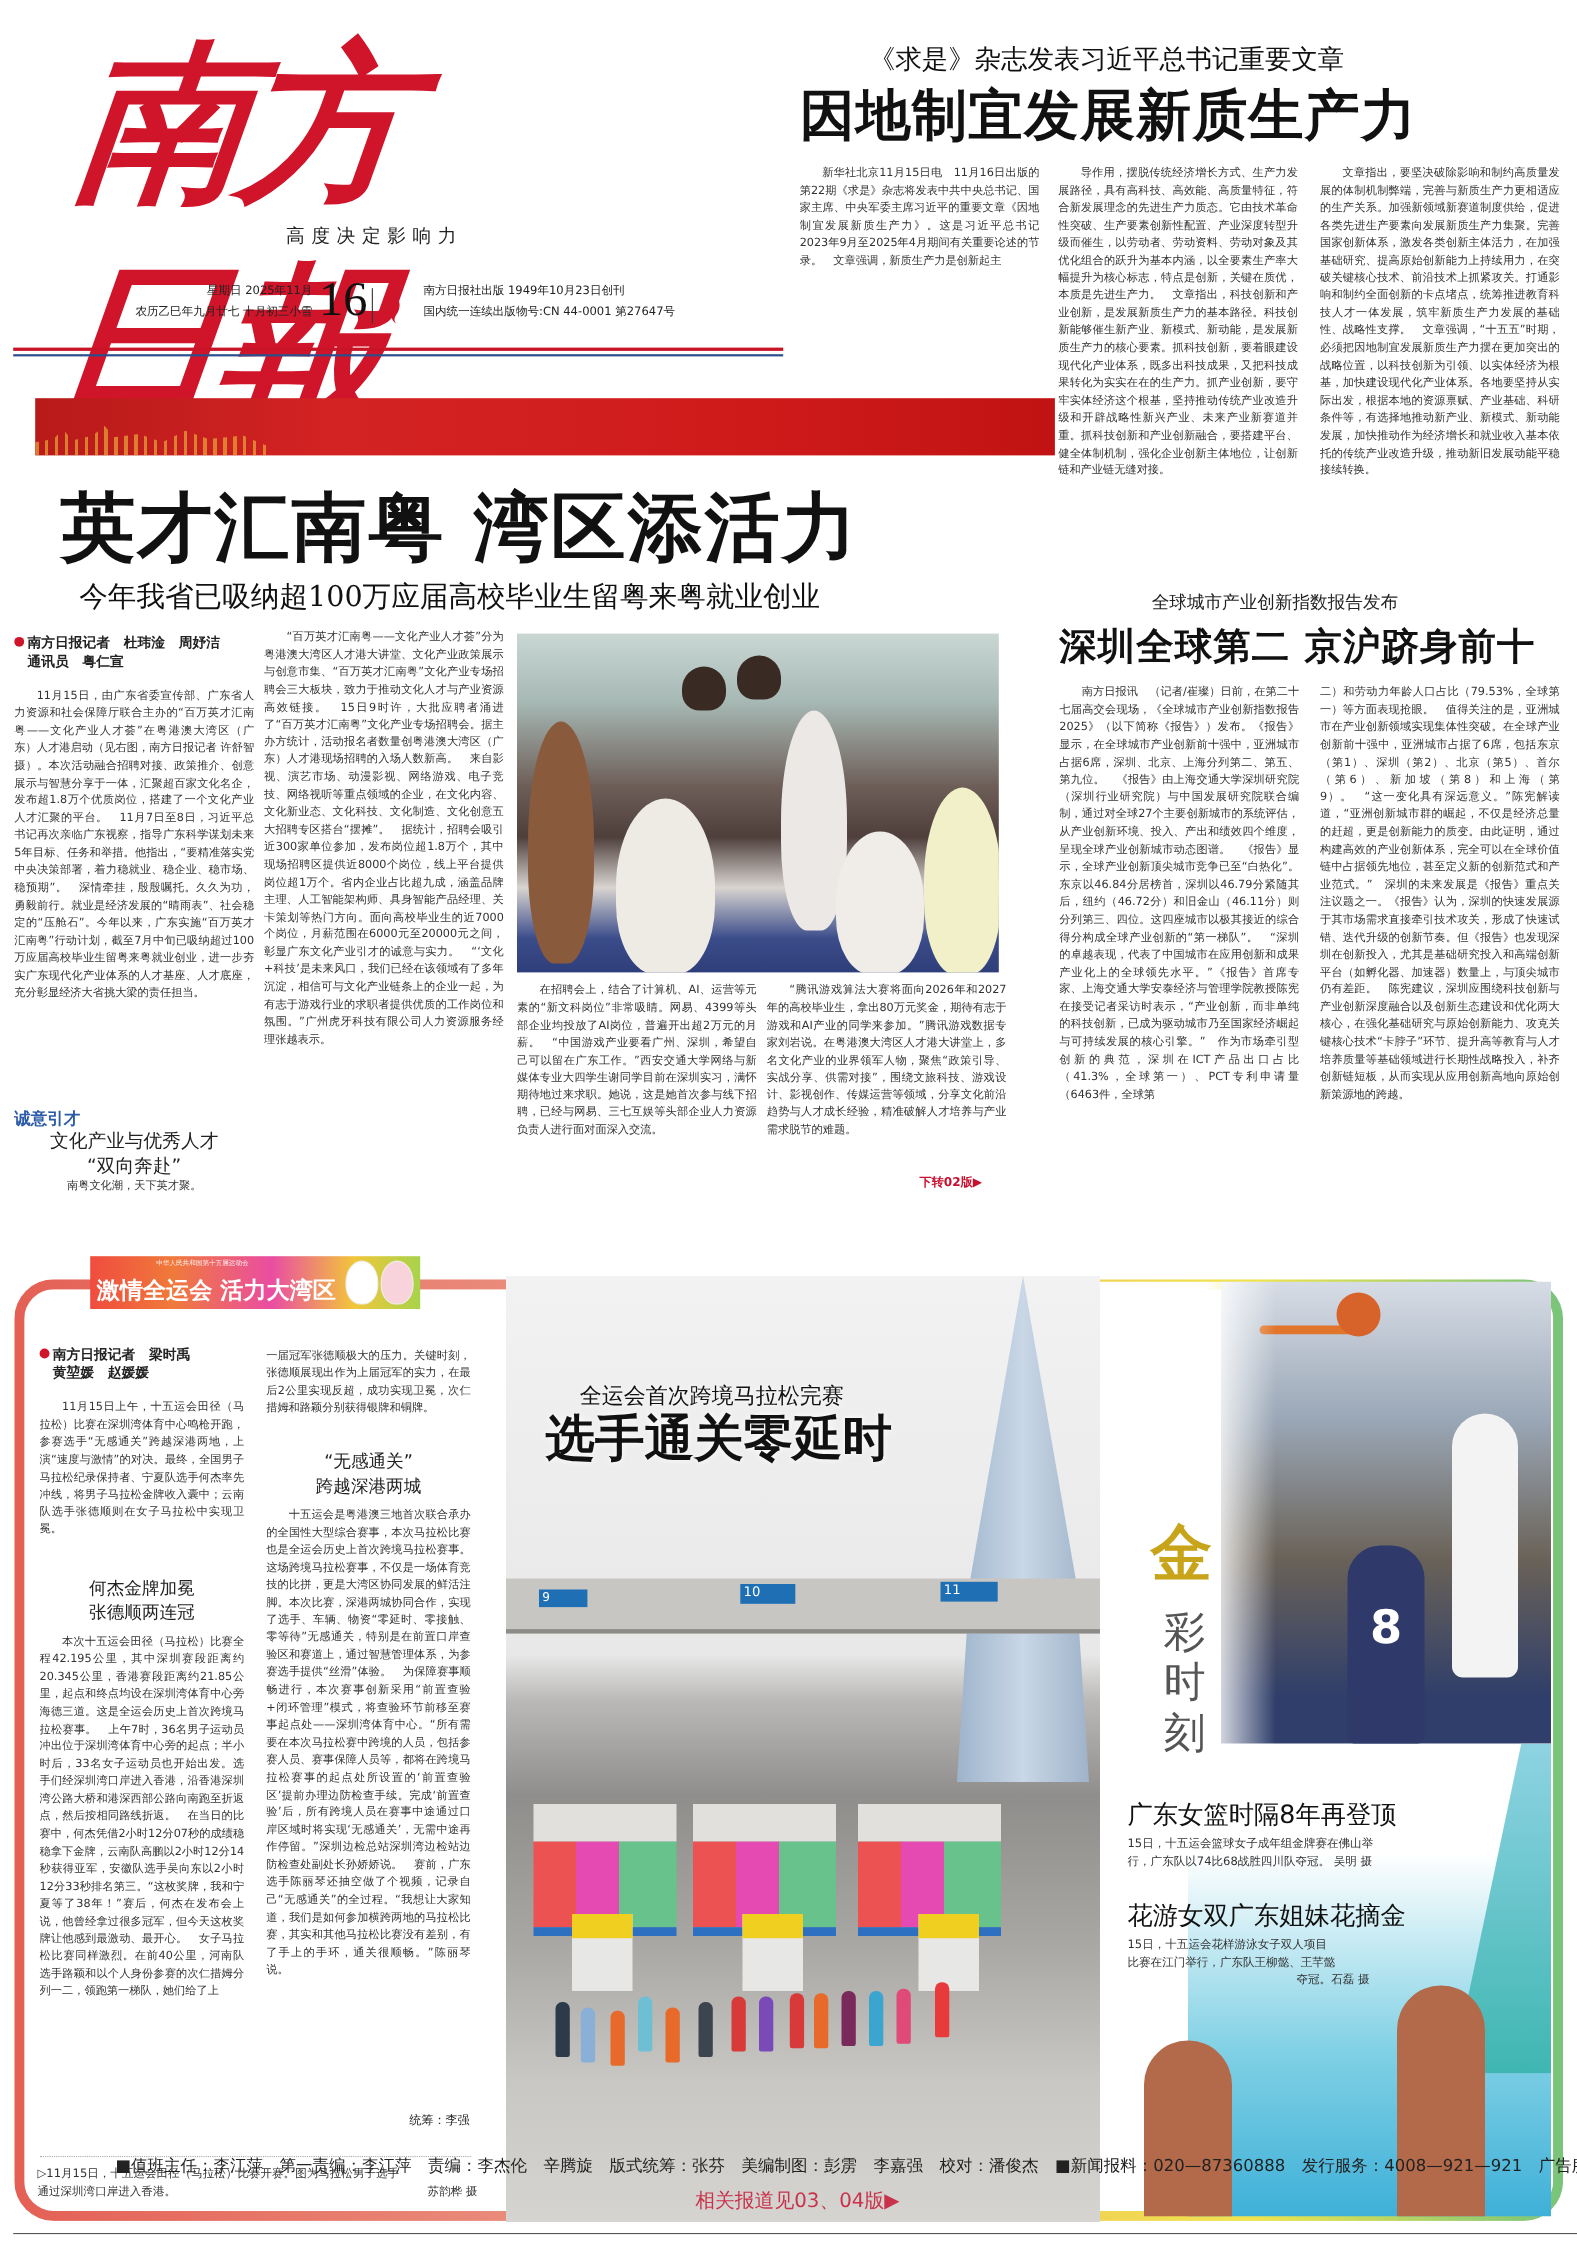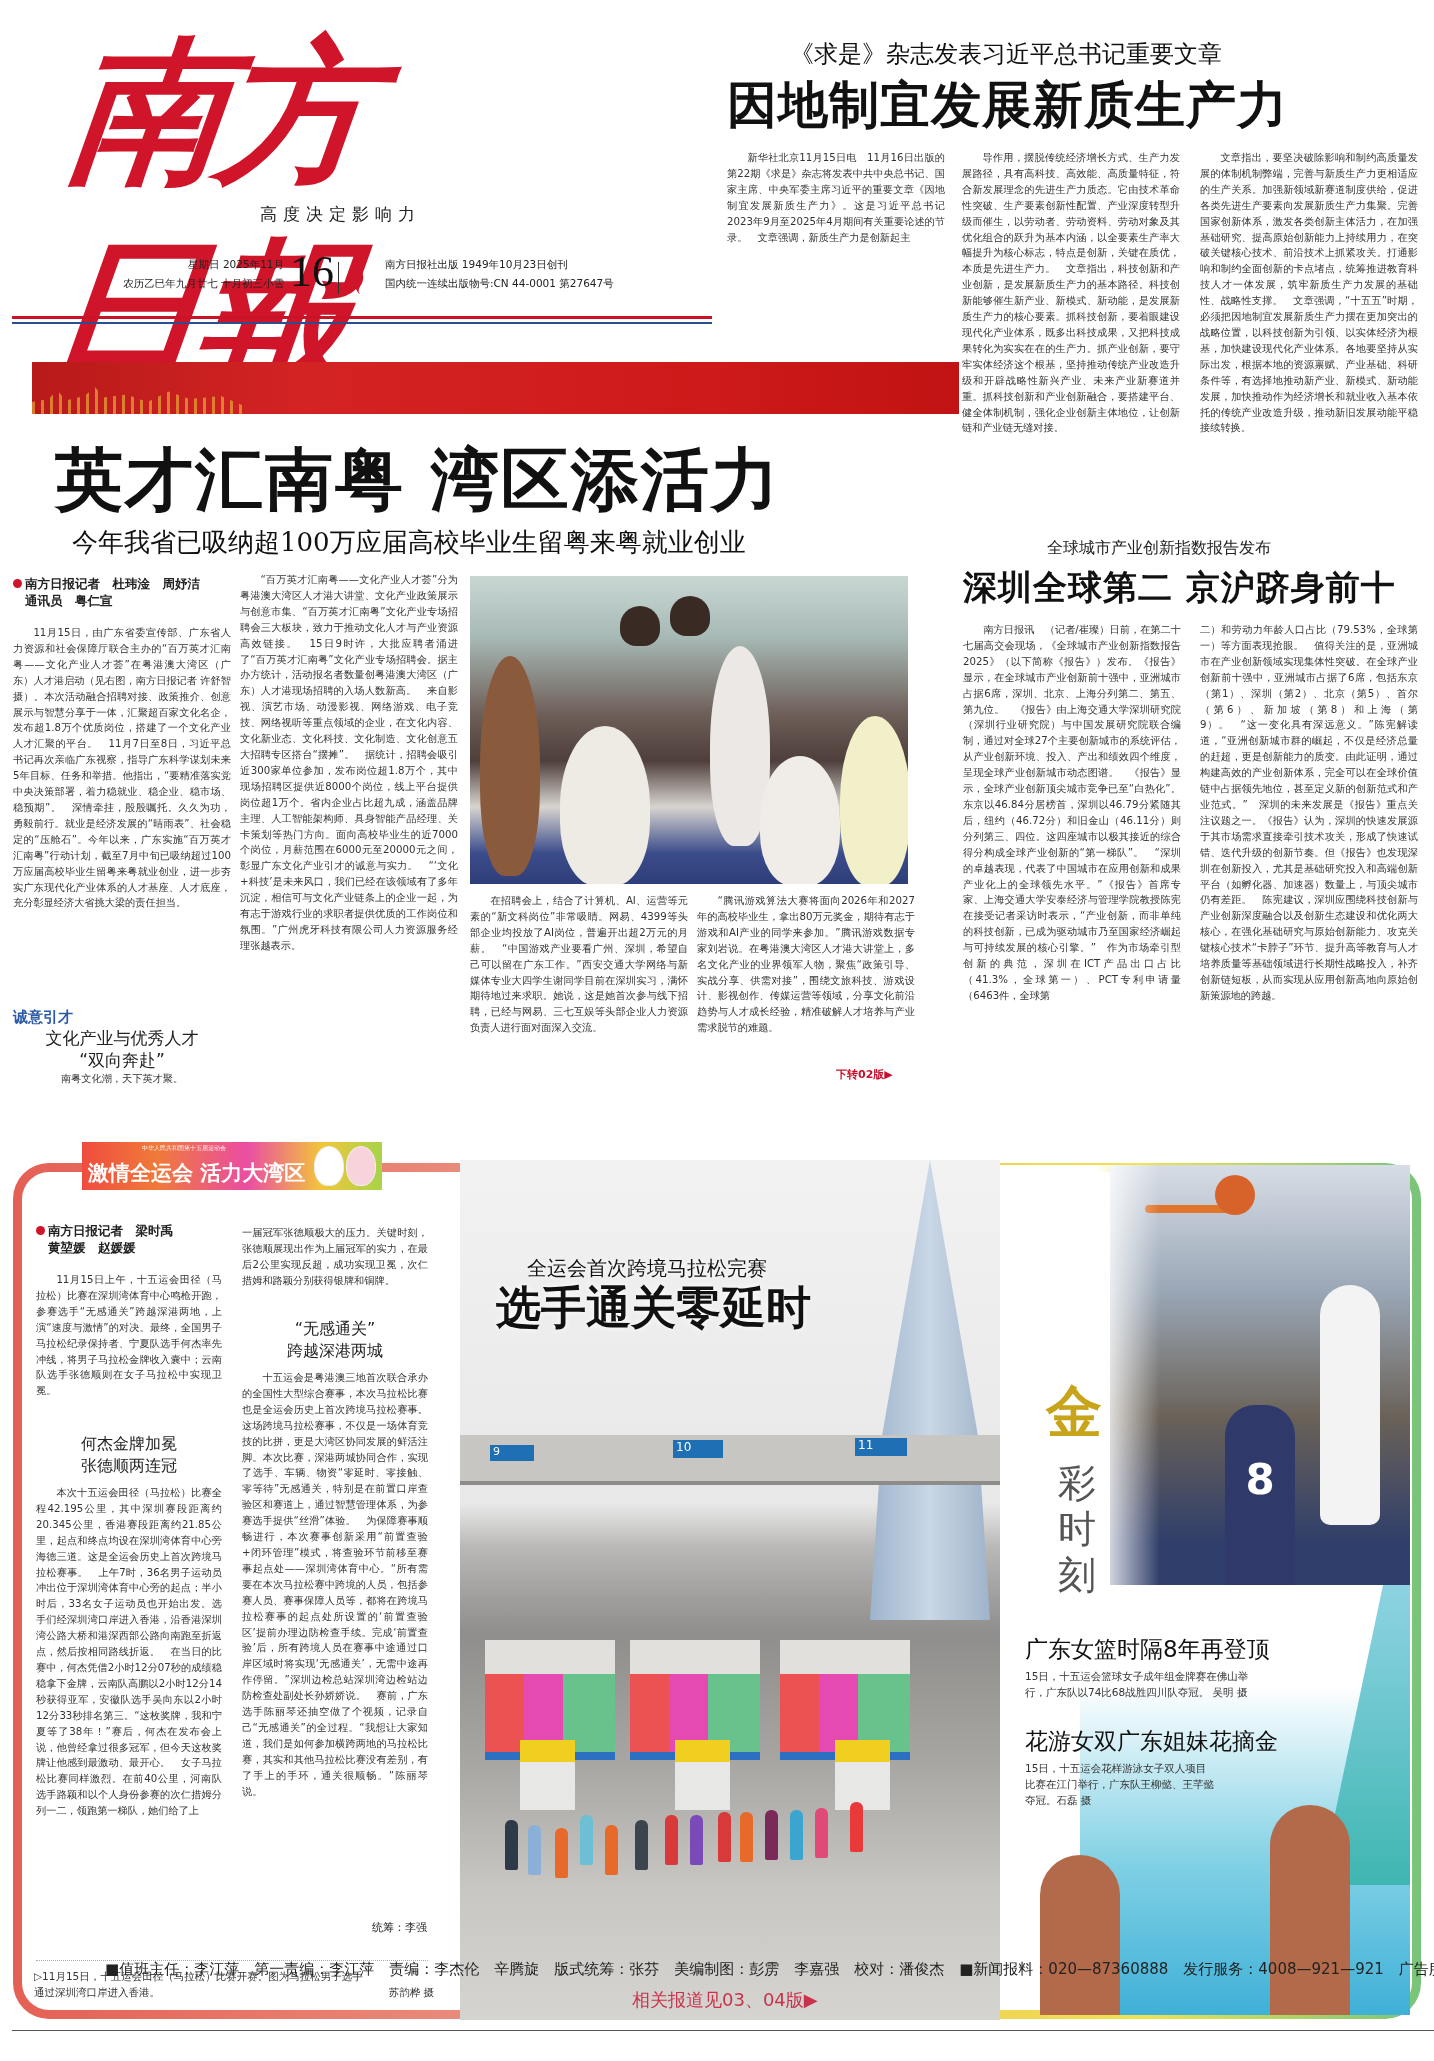--- a/index.html
+++ b/index.html
@@ -212,20 +212,20 @@
 <div class="abs gold-vert">彩时刻</div>
 <div class="abs bb-head">广东女篮时隔8年再登顶</div>
 <div class="abs bb-cap">
   <div>15日，十五运会篮球女子成年组金牌赛在佛山举</div>
   <div>行，广东队以74比68战胜四川队夺冠。 吴明 摄</div>
 </div>
 <div class="abs sw-head">花游女双广东姐妹花摘金</div>
 <div class="abs sw-cap" style="width:220px">
   <div>15日，十五运会花样游泳女子双人项目</div>
   <div>比赛在江门举行，广东队王柳懿、王芊懿</div>
-  <div style="display:flex;justify-content:flex-start">
+  <div style="display:flex;justify-content:flex-end">
       <span>夺冠。</span>
       <span>石磊 摄</span>
     </div>
 </div>
 
 <div class="abs footer-rule"></div>
 <div class="abs footer">■值班主任：李江萍　第一责编：李江萍　责编：李杰伦　辛腾旋　版式统筹：张芬　美编制图：彭雳　李嘉强　校对：潘俊杰　■新闻报料：020—87360888　发行服务：4008—921—921　广告服务：020—87376527　■杜绝虚假新闻举报监督：020—87360888　■零售价1.5元</div>
 
 </body></html>

